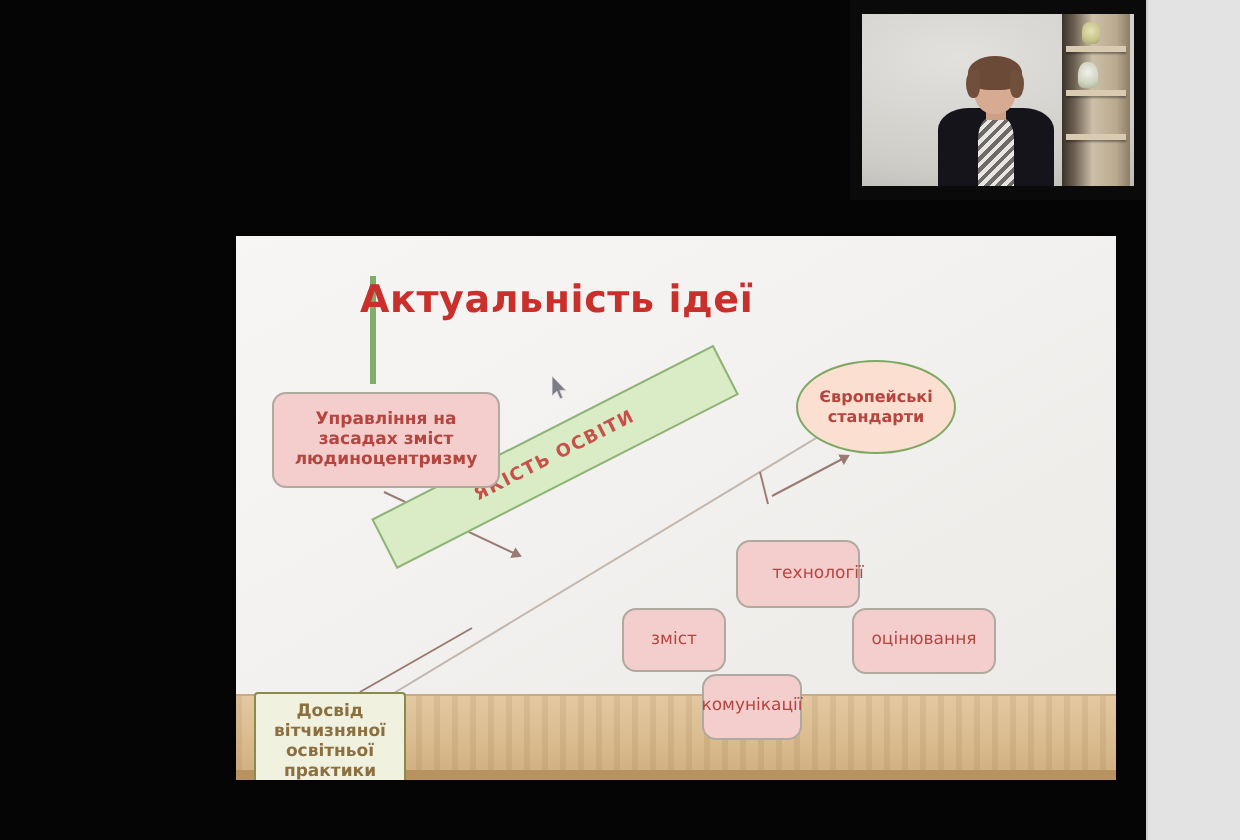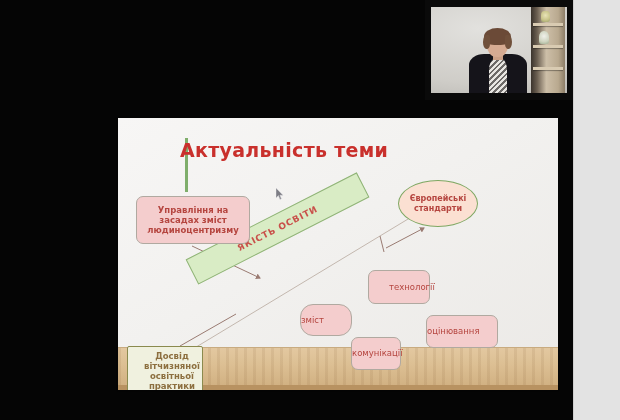--- a/index.html
+++ b/index.html
@@ -177,21 +177,21 @@
     letter-spacing: .3px;
     white-space: nowrap;
   }
 
   
   .node {
     position: absolute;
     box-sizing: border-box;
     display: flex;
     align-items: center;
-    justify-content: flex-start;
+    justify-content: center;
     text-align: center;
     font-family: "DejaVu Sans", sans-serif;
     color: #b5453f;
     line-height: 1.18;
   }
   .pink {
     background: #f4cdcd;
     border: 1px solid #b0a9a0;
     border-radius: 7px;
   }
@@ -219,27 +219,26 @@
     width: 80px; height: 47px;
     font-size: 8px; font-weight: bold;
   }
   #n-tehnologii {
     left: 250px; top: 152px;
     width: 62px; height: 34px;
     font-size: 8.5px;
     padding-left: 20px;
   }
   #n-zmist {
-    left: 182px; top: 186px;
+    left: 193px; top: 186px;
     width: 52px; height: 32px;
     font-size: 8.5px;
-    border-radius: 13px;
   }
   #n-ocinuvannya {
-    left: 308px; top: 197px;
+    left: 308px; top: 186px;
     width: 72px; height: 33px;
     font-size: 8.5px;
   }
   #n-struktura {
     left: 117px; top: 222px;
     width: 64px; height: 32px;
     font-size: 8.5px;
   }
   #n-komunikacii {
     left: 233px; top: 219px;
@@ -318,21 +317,21 @@
     </div>
   </div>
 
   <div id="slide">
 
     <div id="desk">
       <div id="desk-edge"></div>
     </div>
 
     <div id="title-bar"></div>
-    <div id="slide-title">Актуальність теми</div>
+    <div id="slide-title">Актуальність ідеї</div>
 
     <svg id="overlay-svg" viewBox="0 0 440 272">
       <defs>
         <marker id="arrowh" markerWidth="6" markerHeight="6" refX="4" refY="3" orient="auto">
           <path d="M0,0 L5,3 L0,6 z" fill="#9a7b72"></path>
         </marker>
       </defs>
 
       <line x1="74" y1="128" x2="142" y2="160" stroke="#9a7b72" stroke-width="1" marker-end="url(#arrowh)"></line>
 

